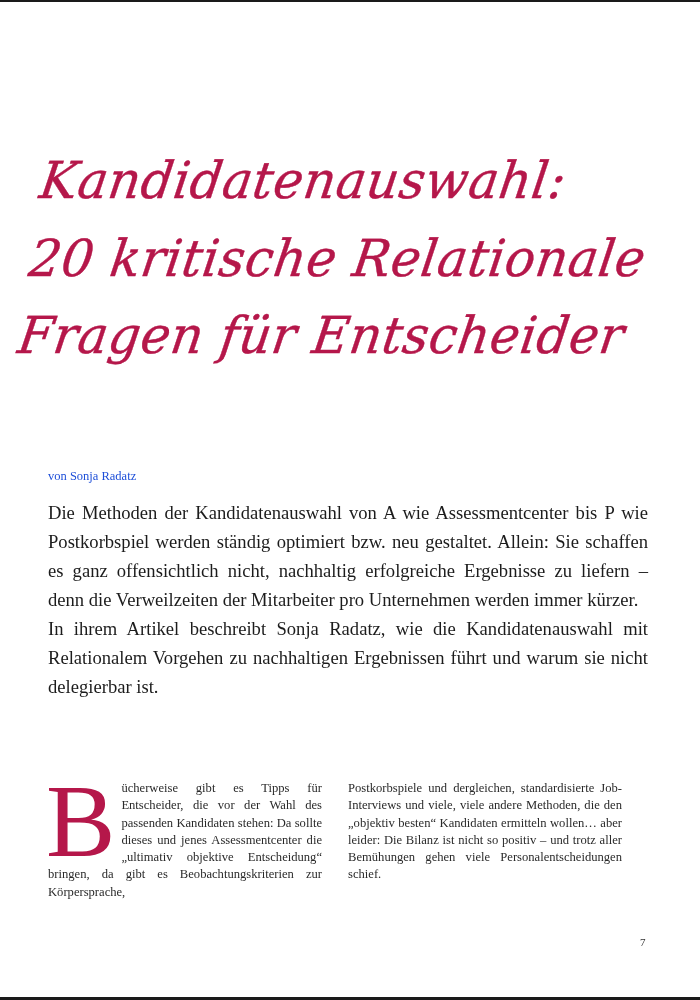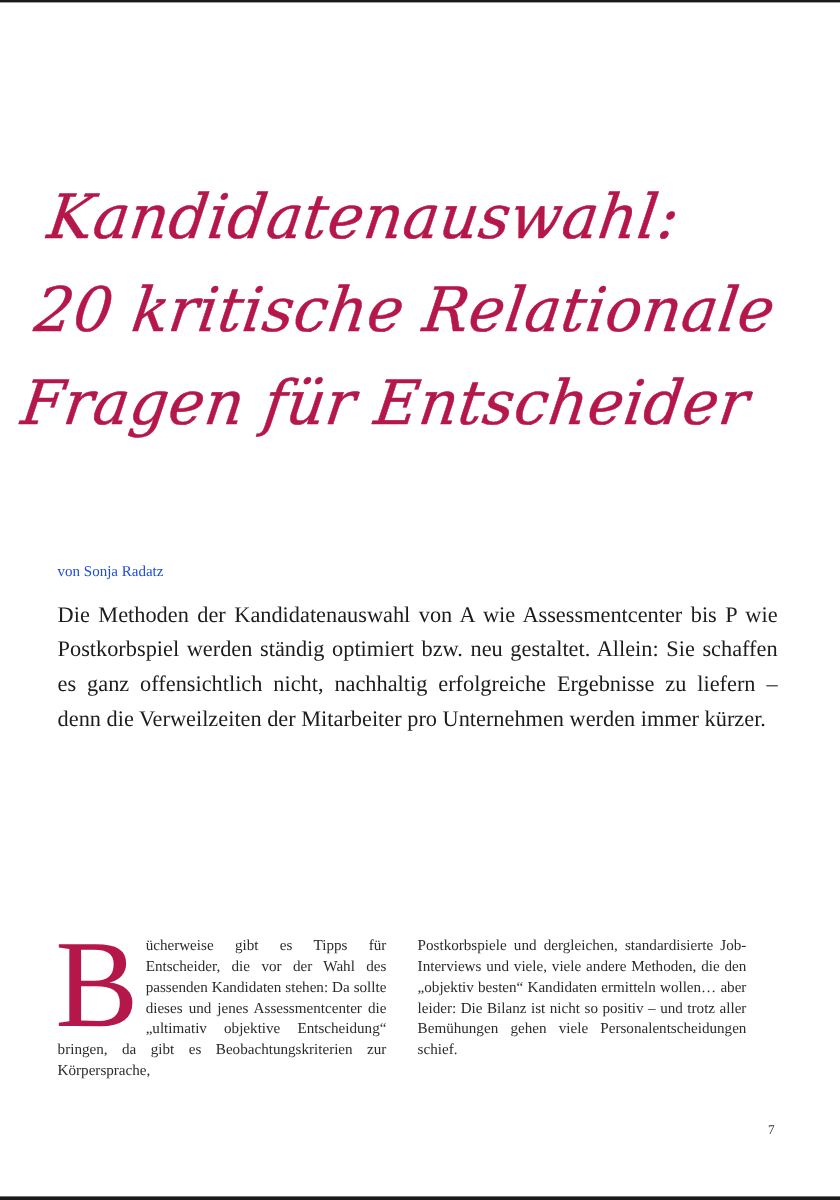--- a/index.html
+++ b/index.html
@@ -128,20 +128,21 @@
   <h1 class="title" style="color: rgb(181, 23, 74);">
     <span class="title-line">Kandidatenauswahl:</span>
     <span class="title-line">20 kritische Relationale</span>
     <span class="title-line">Fragen für Entscheider</span>
   </h1>
 
   <p class="byline">von Sonja Radatz</p>
 
   <div class="intro">
     <p class="justify">Die Methoden der Kandidatenauswahl von A wie Assessmentcenter bis P wie Postkorbspiel werden ständig optimiert bzw. neu gestaltet. Allein: Sie schaffen es ganz offensichtlich nicht, nachhaltig erfolgreiche Ergebnisse zu liefern – denn die Verweilzeiten der Mitarbeiter pro Unternehmen werden immer kürzer.</p>
+    <p class="justify">In ihrem Artikel beschreibt Sonja Radatz, wie die Kandidatenauswahl mit Relationalem Vorgehen zu nachhaltigen Ergebnissen führt und warum sie nicht delegierbar ist.</p>
   </div>
 
   <div class="columns">
     <p class="column">
       <span class="dropcap" style="color: rgb(181, 23, 74);">B</span><span>ücherweise gibt es Tipps für Entscheider, die vor der Wahl des passenden Kandidaten stehen: Da sollte dieses und jenes Assessmentcenter die „ultimativ objektive Entscheidung“ bringen, da gibt es Beobachtungskriterien zur Körpersprache,</span>
     </p>
     <p class="column">Postkorbspiele und dergleichen, standardisierte Job-Interviews und viele, viele andere Methoden, die den „objektiv besten“ Kandidaten ermitteln wollen… aber leider: Die Bilanz ist nicht so positiv – und trotz aller Bemühungen gehen viele Personalentscheidungen schief.</p>
   </div>
 
   <div class="page-number">7</div>

